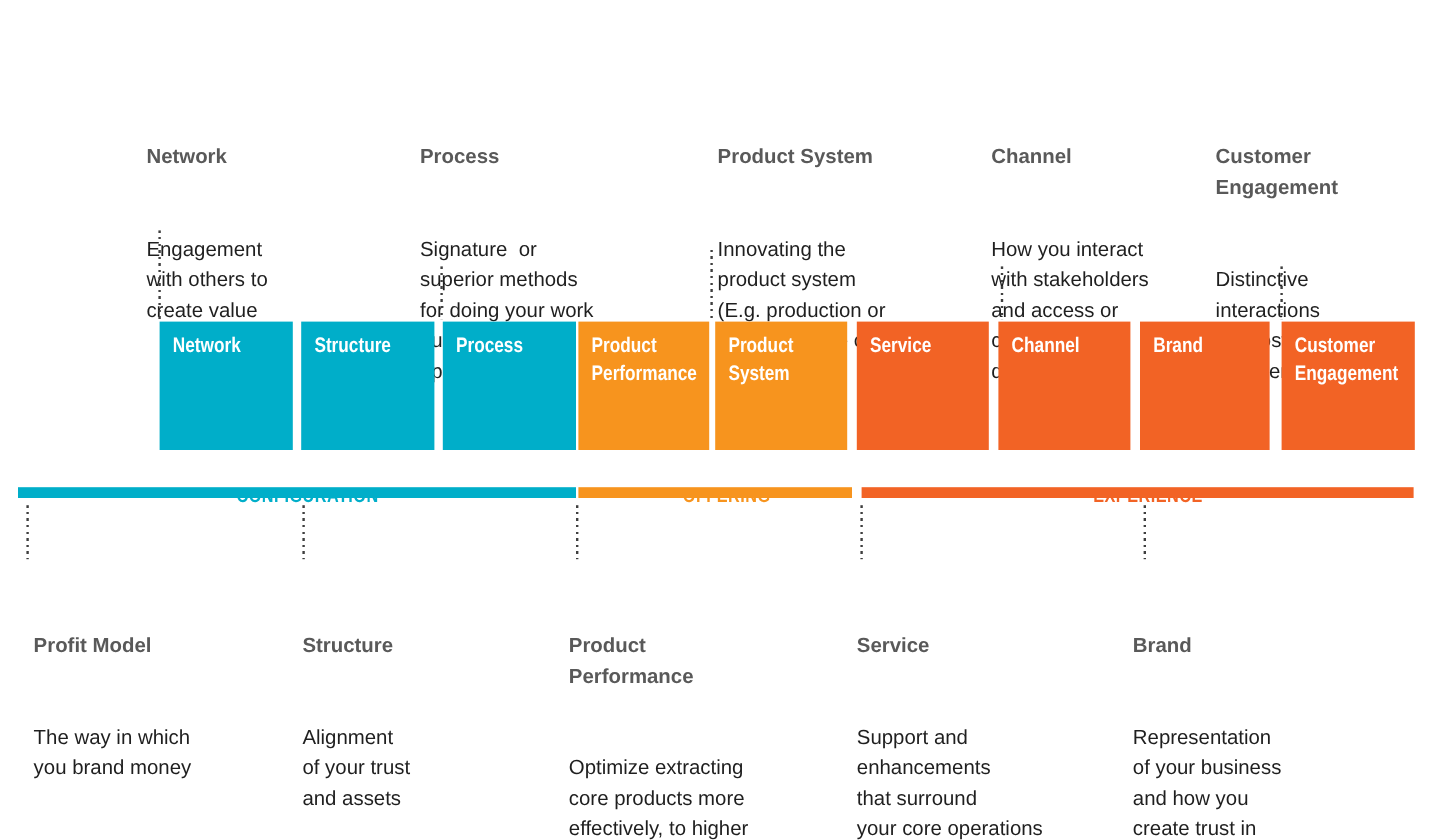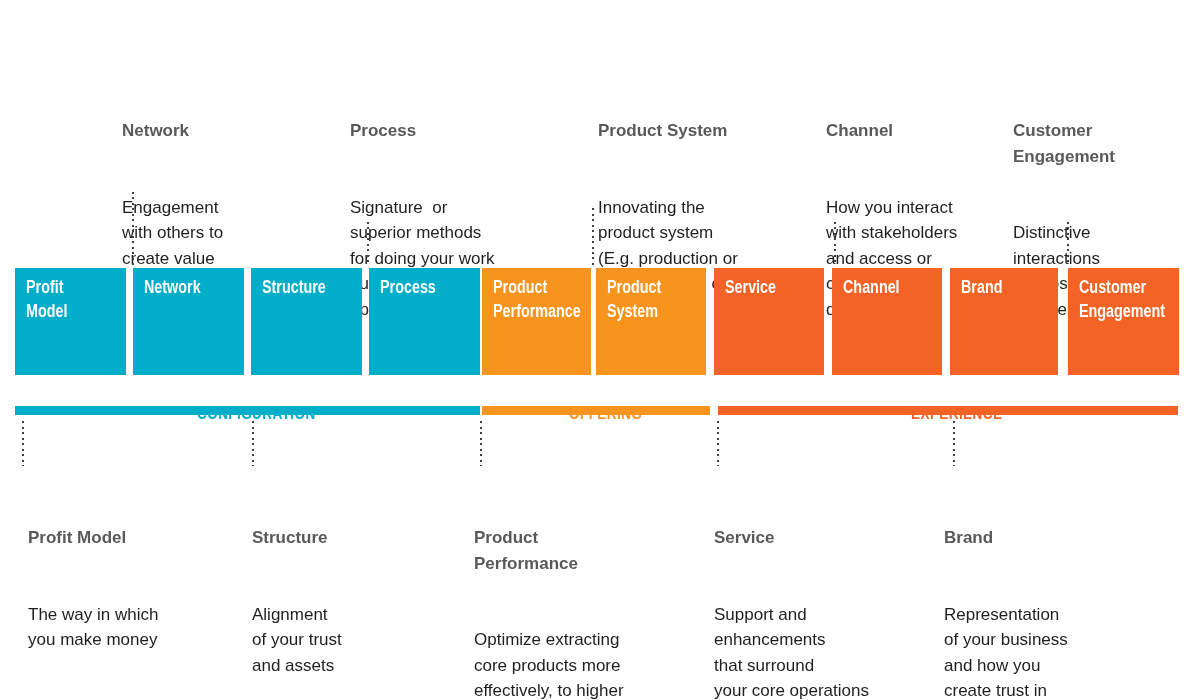--- a/index.html
+++ b/index.html
@@ -167,24 +167,20 @@
 you foster, including
 joint ventures</div>
   </div>
 
   <div class="connector ct-network"></div>
   <div class="connector ct-process"></div>
   <div class="connector ct-product-system"></div>
   <div class="connector ct-channel"></div>
   <div class="connector ct-customer-engagement"></div>
 
-  <div class="type-box b1" style="background-color: rgb(0, 174, 201);">
-    <span class="box-label">Profit
-Model</span>
-  </div>
   <div class="type-box b2" style="background-color: rgb(0, 174, 201);">
     <span class="box-label">Network</span>
   </div>
   <div class="type-box b3" style="background-color: rgb(0, 174, 201);">
     <span class="box-label">Structure</span>
   </div>
   <div class="type-box b4" style="background-color: rgb(0, 174, 201);">
     <span class="box-label">Process</span>
   </div>
   <div class="type-box b5" style="background-color: rgb(247, 148, 30);">
@@ -225,21 +221,21 @@
 
   <div class="connector cb-profit-model"></div>
   <div class="connector cb-structure"></div>
   <div class="connector cb-product-performance"></div>
   <div class="connector cb-service"></div>
   <div class="connector cb-brand"></div>
 
   <div class="annot ba-profit-model">
     <div class="annot-title">Profit Model</div>
     <div class="annot-body">The way in which
-you make money</div>
+you brand money</div>
   </div>
   <div class="annot ba-structure">
     <div class="annot-title">Structure</div>
     <div class="annot-body">Alignment
 of your trust
 and assets</div>
   </div>
   <div class="annot ba-product-performance">
     <div class="annot-title">Product
 Performance</div>

